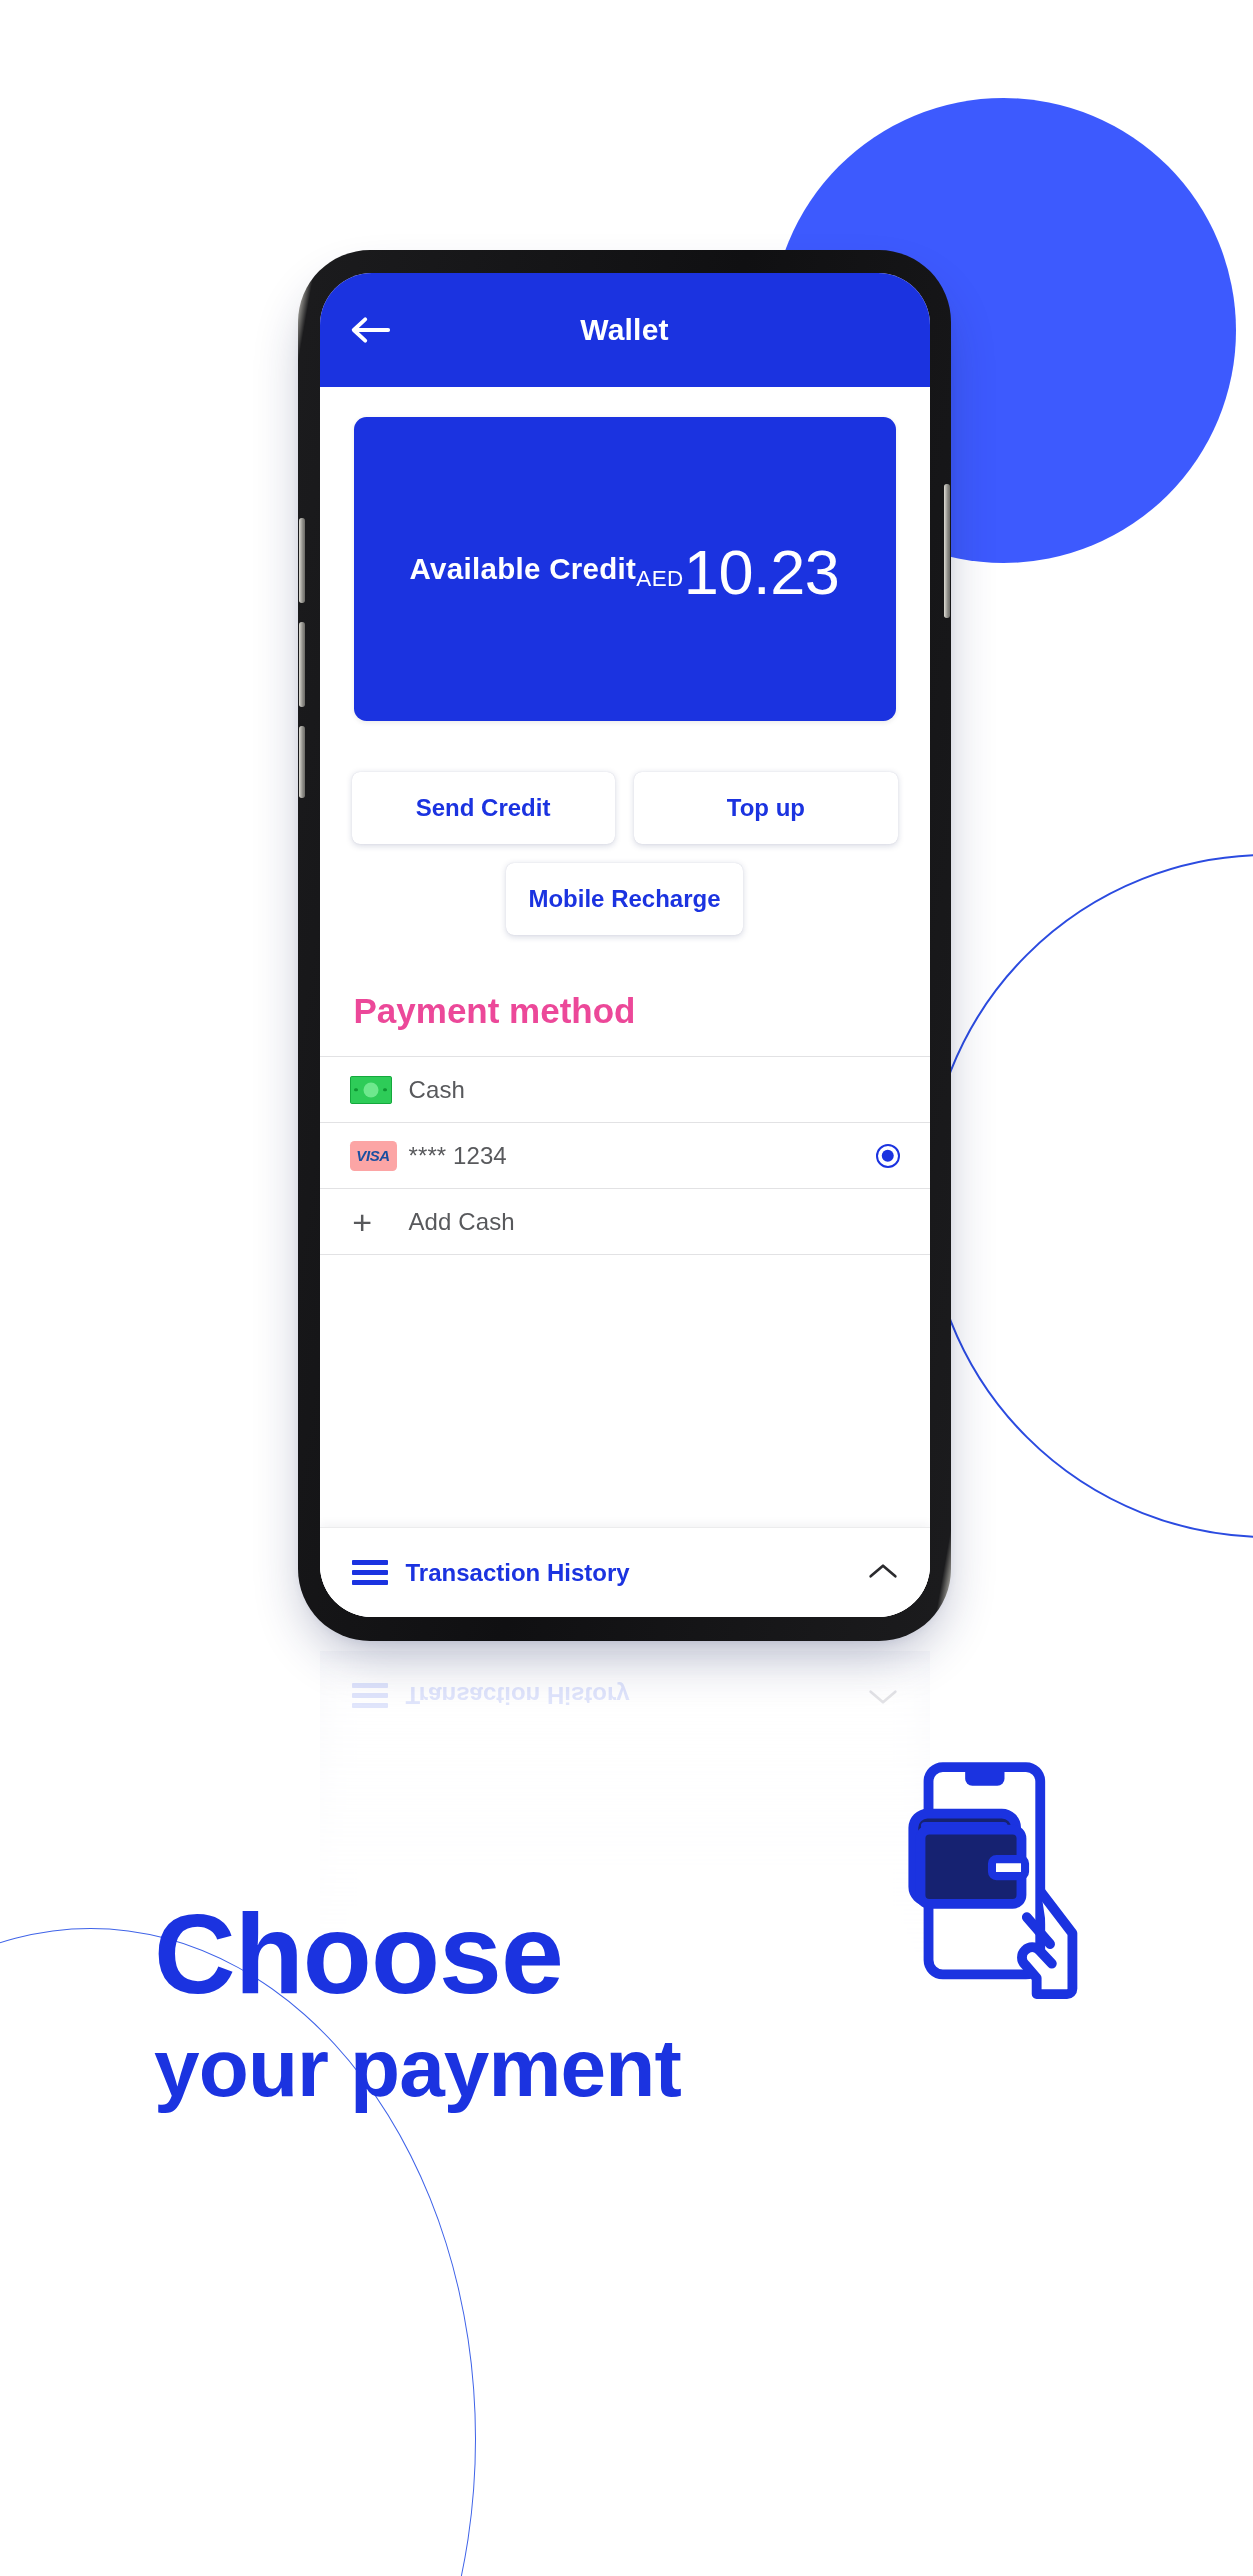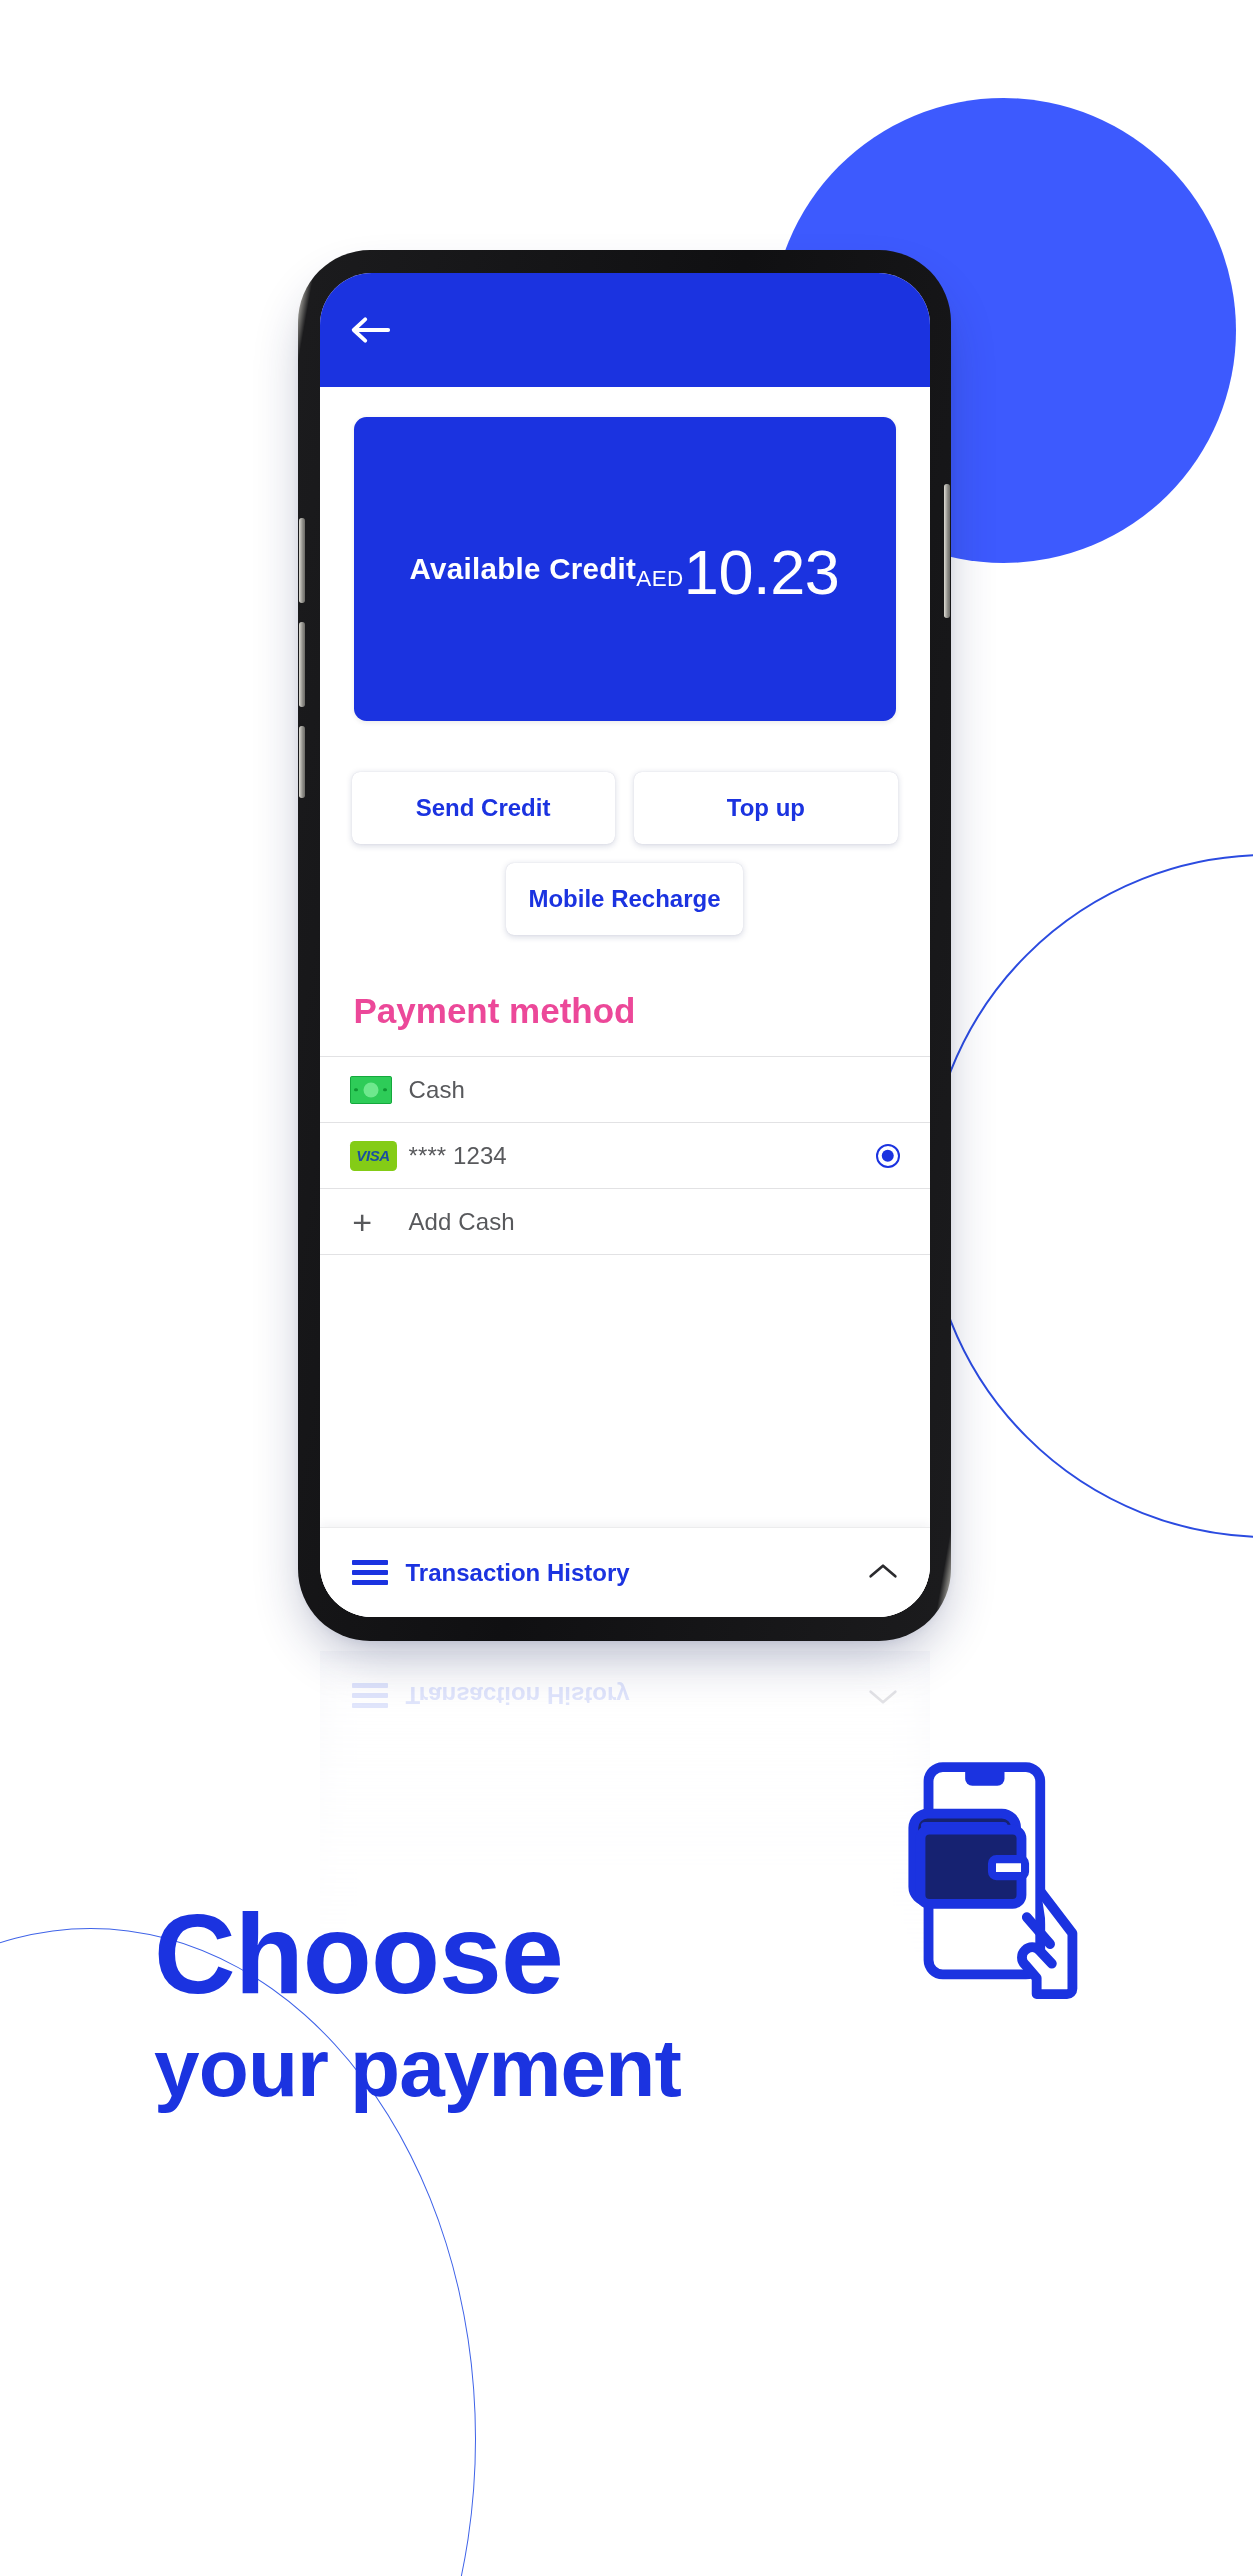--- a/index.html
+++ b/index.html
@@ -265,21 +265,21 @@
     height: 3.6px;
     border-radius: 50%;
     background: #0f9633;
   }
   .cash-icon .cash-dot.l { left: 3.6px; }
   .cash-icon .cash-dot.r { right: 3.6px; }
 
   .visa-icon {
     width: 47px;
     height: 30px;
-    background: #84cc16;
+    background: #fca5a5;
     border-radius: 4.5px;
     display: flex;
     align-items: center;
     justify-content: center;
     font-size: 15px;
     font-weight: 700;
     font-style: italic;
     color: #1a4fa0;
     letter-spacing: -0.4px;
     font-family: "Liberation Sans", sans-serif;
@@ -468,20 +468,21 @@
 
   <div id="phone-screen">
 
     <div id="app-header">
       <div id="back-arrow">
         <svg width="41" height="30" viewBox="0 0 46 34" fill="none" aria-hidden="true">
           <path d="M43 17 H5" stroke="#ffffff" stroke-width="4.4" stroke-linecap="round"></path>
           <path d="M17 5 L4 17 L17 29" stroke="#ffffff" stroke-width="4.4" stroke-linecap="round" stroke-linejoin="round"></path>
         </svg>
       </div>
+      <div id="app-title">Wallet</div>
     </div>
 
     <div id="app-body">
 
       <div id="credit-card">
         <div id="credit-label">Available Credit</div>
         <div id="credit-currency">AED</div>
         <div id="credit-amount">10.23</div>
       </div>
 

